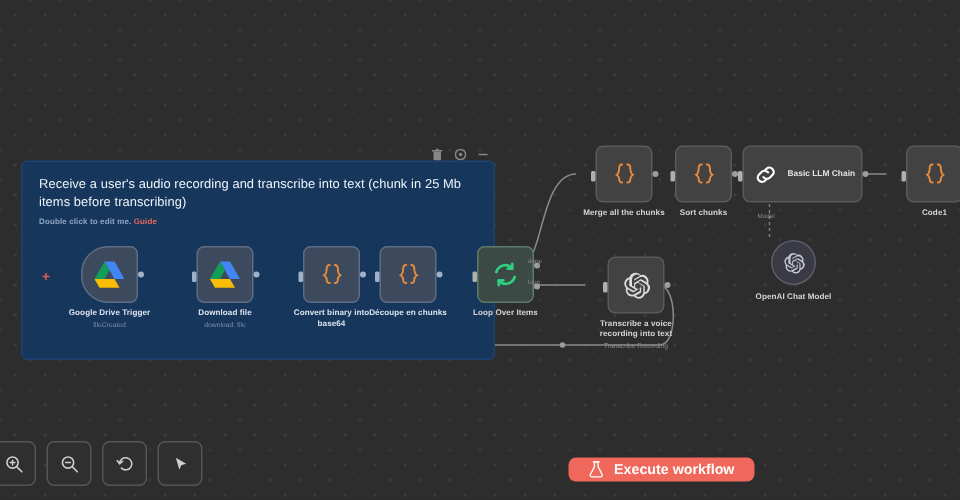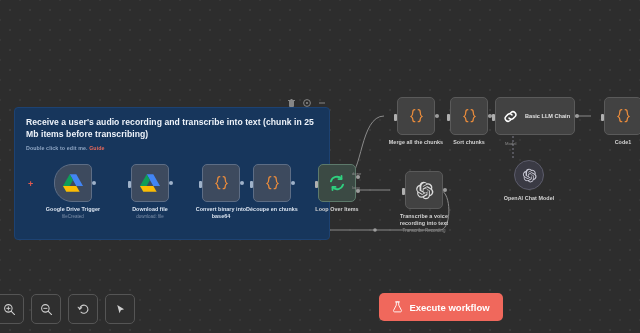--- a/index.html
+++ b/index.html
@@ -26,21 +26,21 @@
   #sticky {
     position:absolute;
     left:14px; top:107px; width:316px; height:133px;
     background:#17365c;
     border:1px solid #1d4272;
     border-radius:4px;
     padding:9px 11px 0 11px;
     z-index:2;
   }
   #sticky .st-title {
-    font-size:8.6px; font-weight:bold; line-height:11.5px;
+    font-size:8.6px; font-weight:normal; line-height:11.5px;
     color:#eef3fa; letter-spacing:.05px;
   }
   #sticky .st-sub {
     margin-top:5px; font-size:5.3px; font-weight:bold;
     color:#8fa6c4; letter-spacing:.1px;
   }
   #sticky .st-sub .st-link { color:#e8685a; }
 
   .sticky-tools {
     position:absolute; right:3px; top:-10px;
@@ -118,21 +118,21 @@
   }
   .tbtn {
     width:30px; height:30px; border-radius:5px;
     background:#2f2f2f; border:1px solid #555;
     display:flex; align-items:center; justify-content:center;
   }
 
   
   #execbtn {
     position:absolute; left:379px; bottom:12px;
-    width:124px; height:28px; border-radius:5px;
+    width:124px; height:16px; border-radius:5px;
     background:#f0685c; border:none;
     display:flex; align-items:center; justify-content:center; gap:6px;
     z-index:6; cursor:pointer;
   }
   #execbtn .exec-label {
     font-size:9.5px; font-weight:bold; color:#fff;
     font-family:"Liberation Sans", sans-serif;
   }
   .conn-label {
     position:absolute; font-size:4.2px; color:#8c8c8c;

